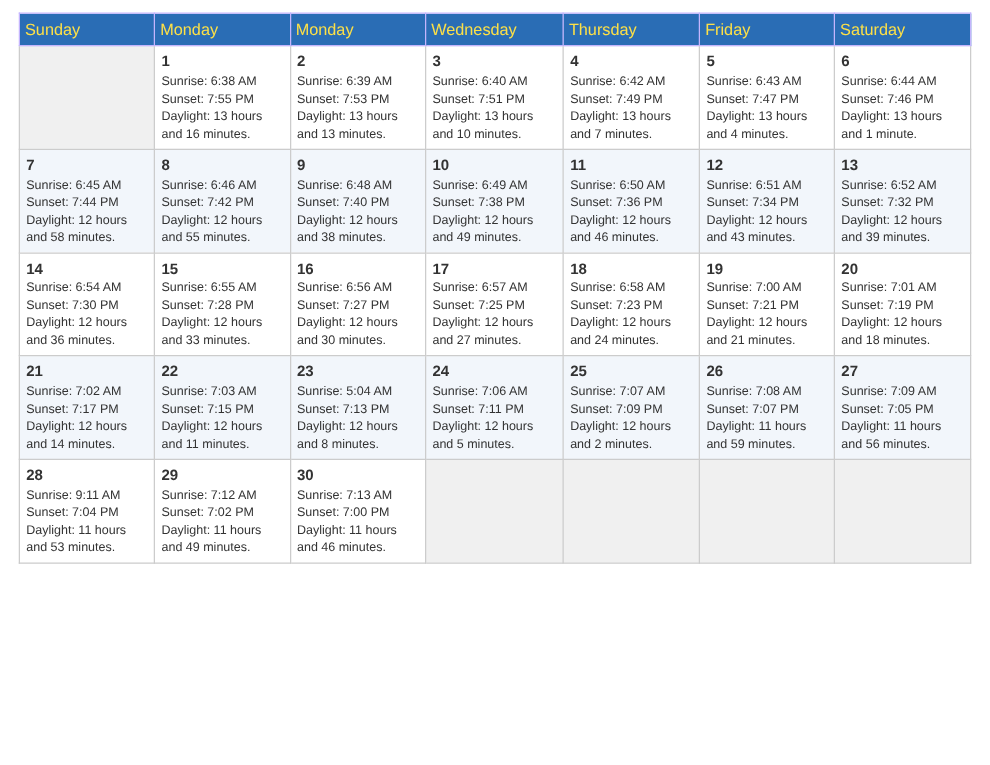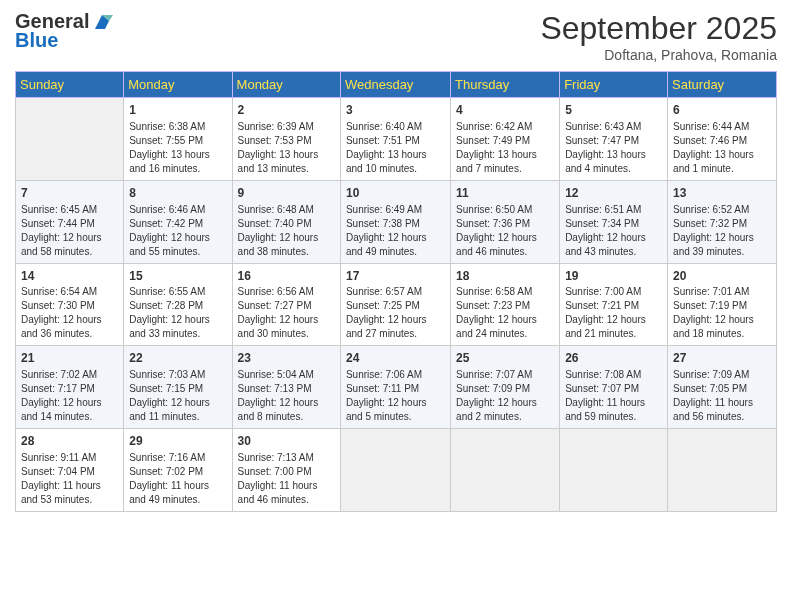--- a/index.html
+++ b/index.html
@@ -76,38 +76,20 @@
       background-color: #f2f6fb;
     }
     tbody tr td.empty {
       background: #f0f0f0;
     }
   </style>
 </head>
 <body>
 
 <div class="container">
-  <div class="header">
-    <div class="logo">
-      <div>
-        <div style="display:flex;align-items:center;">
-          <span style="font-size:20px;font-weight:bold;color:#333;">General</span>
-          <svg width="22" height="22" viewBox="0 0 22 22" style="margin-left:2px;">
-            <polygon points="4,18 11,4 18,10 14,18" fill="#1a6ec0"></polygon>
-            <polygon points="11,4 18,10 22,4" fill="#2a9d8f" opacity="0.7"></polygon>
-          </svg>
-        </div>
-        <div style="font-size:20px;font-weight:bold;color:#1a6ec0;margin-top:-4px;">Blue</div>
-      </div>
-    </div>
-    <div class="title-section">
-      <div class="month-title">September 2025</div>
-      <div class="subtitle">Doftana, Prahova, Romania</div>
-    </div>
-  </div>
 
   <table>
     <thead>
       <tr id="thead-row">
       <th>Sunday</th>
           <th>Monday</th>
           <th>Monday</th>
           <th>Wednesday</th>
           <th>Thursday</th>
           <th>Friday</th>
@@ -316,21 +298,21 @@
         <tr>
           <td>
             <span class="day-num">28</span>
             <div>Sunrise: 9:11 AM</div>
             <div>Sunset: 7:04 PM</div>
             <div>Daylight: 11 hours</div>
             <div>and 53 minutes.</div>
           </td>
           <td>
             <span class="day-num">29</span>
-            <div>Sunrise: 7:16 AM</div>
+            <div>Sunrise: 7:12 AM</div>
             <div>Sunset: 7:02 PM</div>
             <div>Daylight: 11 hours</div>
             <div>and 49 minutes.</div>
           </td>
           <td>
             <span class="day-num">30</span>
             <div>Sunrise: 7:13 AM</div>
             <div>Sunset: 7:00 PM</div>
             <div>Daylight: 11 hours</div>
             <div>and 46 minutes.</div>

